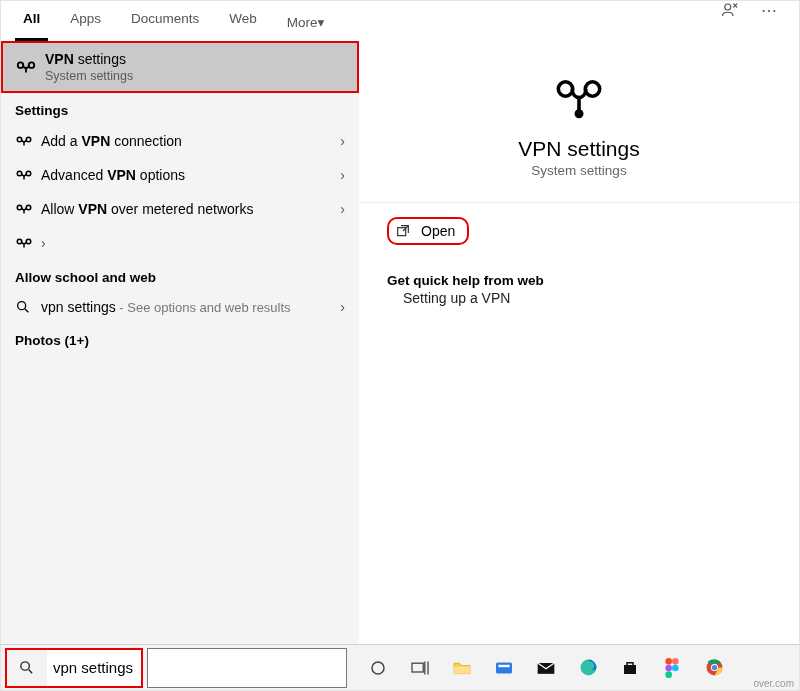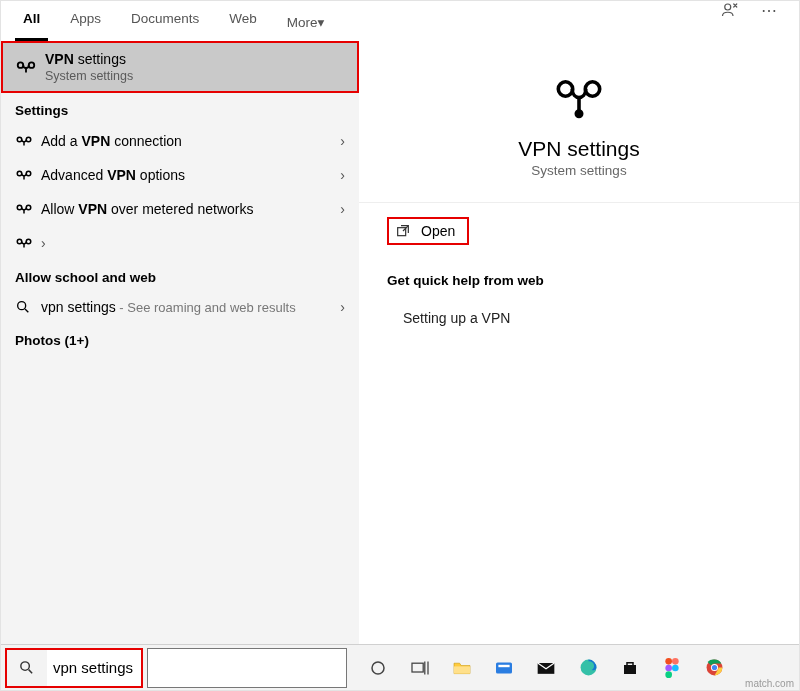--- a/index.html
+++ b/index.html
@@ -30,26 +30,26 @@
   .hl-red { outline: 2px solid #e60000; outline-offset: -2px; }
   .suffix { color: #777; font-size: 13px; }
 
   
   .detail-hero { display: flex; flex-direction: column; align-items: center; padding: 30px 0 24px; border-bottom: 1px solid #eee; }
   .hero-icon { width: 54px; height: 54px; margin-bottom: 12px; }
   .hero-title { font-size: 21px; font-weight: 400; margin-bottom: 2px; }
   .hero-sub { font-size: 13.5px; color: #666; }
 
   .action-row { display: flex; align-items: center; padding: 14px 0 12px 28px; }
-  .open-btn { display: flex; align-items: center; gap: 10px; padding: 6px 14px 6px 8px; font-size: 14px; cursor: pointer; }
+  .open-btn { display: flex; align-items: center; gap: 10px; padding: 6px 14px 6px 8px; font-size: 14px; cursor: pointer; border-radius: 10px; }
   .open-btn.hl-red { outline: 2px solid #e60000; }
   .open-btn .oicon { font-size: 15px; color: #333; }
 
   .quickhelp { padding: 16px 28px; }
-  .quickhelp .qh-head { font-weight: 600; font-size: 13.5px; margin-bottom: 22px; }
+  .quickhelp .qh-head { font-weight: 600; font-size: 13.5px; margin-bottom: 2px; }
   .quickhelp .qh-item { font-size: 14px; color: #222; cursor: pointer; margin-left: 16px; }
 
   
   .taskbar { height: 46px; background: #f3f3f3; border-top: 1px solid #d0d0d0; display: flex; align-items: center; }
   .searchbox-wrap { display: flex; align-items: center; height: 40px; margin: 0 4px; outline: 2px solid #333; }
   .searchbox-wrap.hl-red { outline: 2px solid #e60000; }
   .searchicon-cell { width: 42px; display: flex; align-items: center; justify-content: center; color: #333; font-size: 16px; }
   .searchinput { width: 96px; height: 38px; border: none; outline: none; font-size: 15px; padding: 0 6px; background: #fff; }
   .search-empty { width: 200px; height: 40px; border: 1px solid #777; background: #fff; }
   .tb-icons { display: flex; align-items: center; gap: 20px; margin-left: 20px; }
@@ -157,21 +157,21 @@
 
       <div class="section-label">Allow school and web</div>
 
       <div class="result">
         <div class="icon">
             <svg width="16" height="16" viewBox="0 0 24 24" fill="none" stroke="#000" stroke-width="2">
               <circle cx="10" cy="10" r="6"></circle>
               <path d="M20 20l-5-5"></path>
             </svg>
           </div>
-        <div class="txt"><span>vpn settings</span><span class="suffix"> - See roaming and web results</span></div>
+        <div class="txt"><span>vpn settings</span><span class="suffix"> - See options and web results</span></div>
         <div class="chev">›</div>
       </div>
 
       <div class="section-label">Photos (1+)</div>
     </div>
 
     <div class="right">
       <div class="detail-hero">
         <div class="hero-icon">
           <svg width="54" height="54" viewBox="0 0 24 24" fill="none" stroke="#000" stroke-width="1.6">
@@ -277,13 +277,13 @@
             <path d="M22 12a10 10 0 0 1-10 10l4.3-7.5A5 5 0 0 0 17 12h5z" fill="#ffcd40"></path>
             <circle cx="12" cy="12" r="4.5" fill="#fff"></circle>
             <circle cx="12" cy="12" r="3.3" fill="#4285f4"></circle>
           </svg>
         </div>
     </div>
   </div>
 
 </div>
 
-<div class="watermark">match.com</div>
+<div class="watermark">over.com</div>
 
 </body></html>

